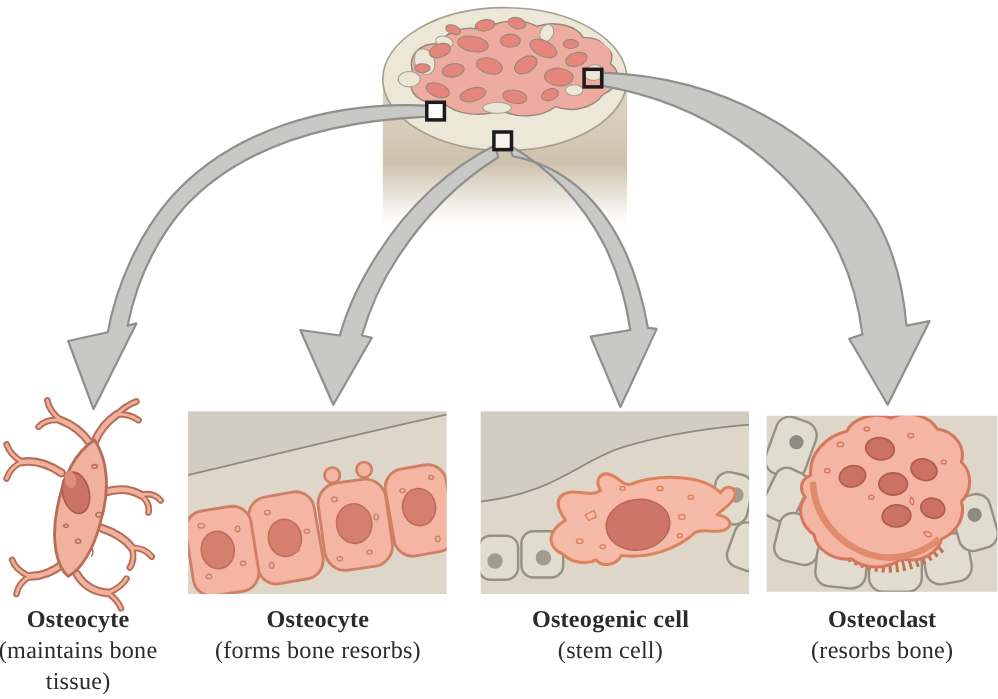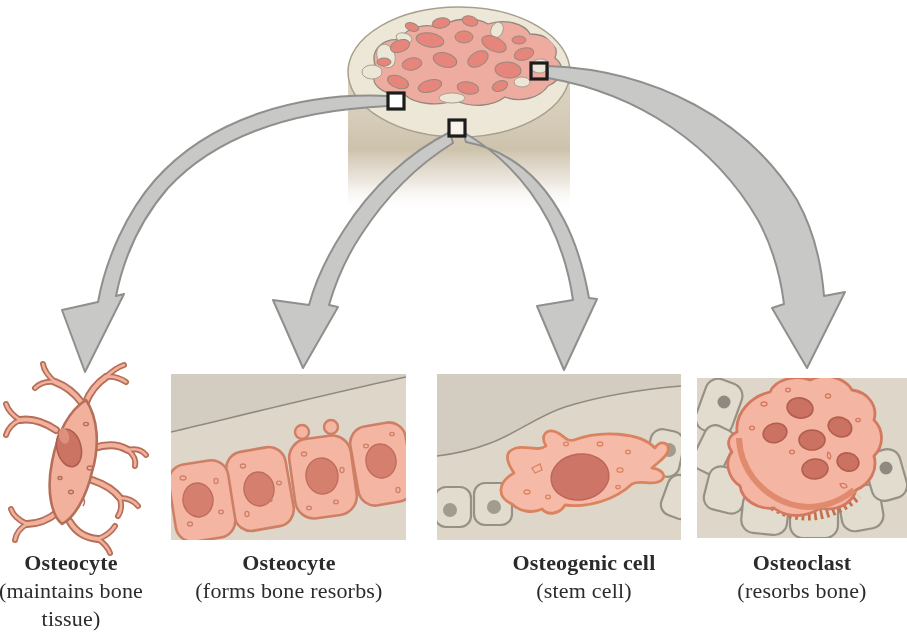--- a/index.html
+++ b/index.html
@@ -316,21 +316,21 @@
 <div class="label" style="left:-4px; top:549px; width:150px;">
   <span class="name">Osteocyte</span>
   <span class="desc">(maintains bone tissue)</span>
 </div>
 
 <div class="label" style="left:168px; top:549px; width:242px;">
   <span class="name">Osteocyte</span>
   <span class="desc">(forms bone resorbs)</span>
 </div>
 
-<div class="label" style="left:464px; top:549px; width:240px;text-align:center;">
+<div class="label" style="left:435px; top:549px; width:240px;text-align:center;">
   <span class="name">Osteogenic cell</span>
   <span class="desc">(stem cell)</span>
 </div>
 
 <div class="label" style="left:684px; top:549px; width:236px;">
   <span class="name">Osteoclast</span>
   <span class="desc">(resorbs bone)</span>
 </div>
 
 </div>

